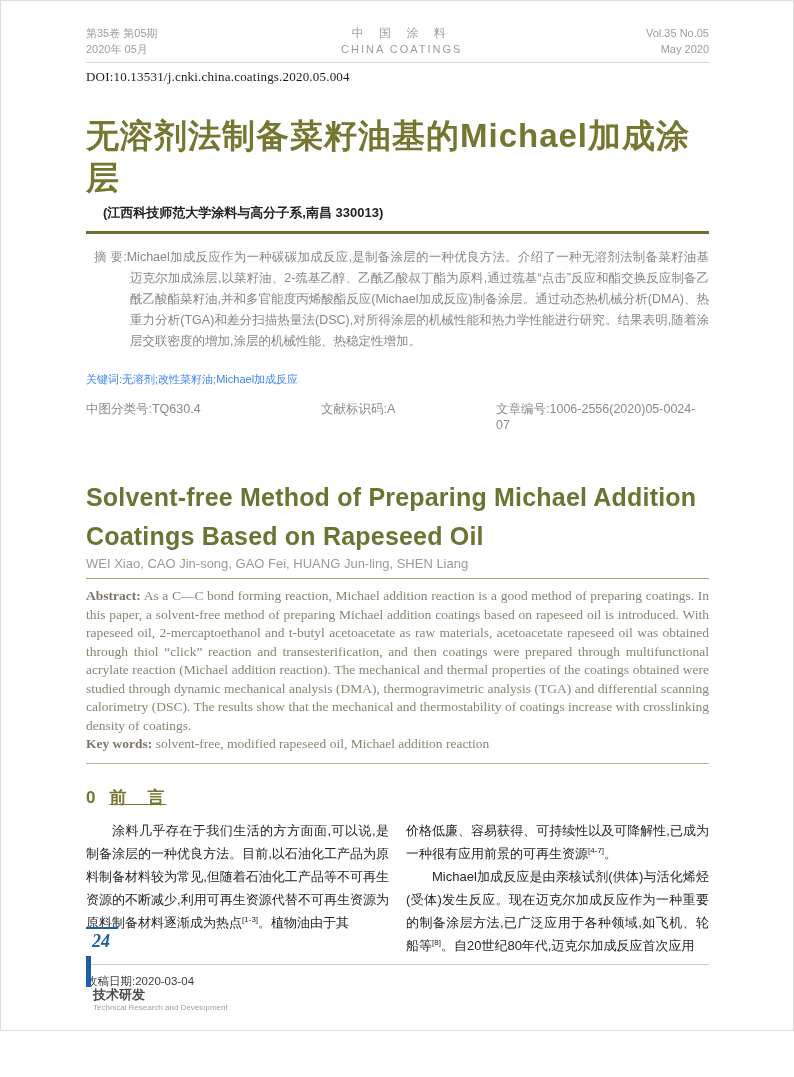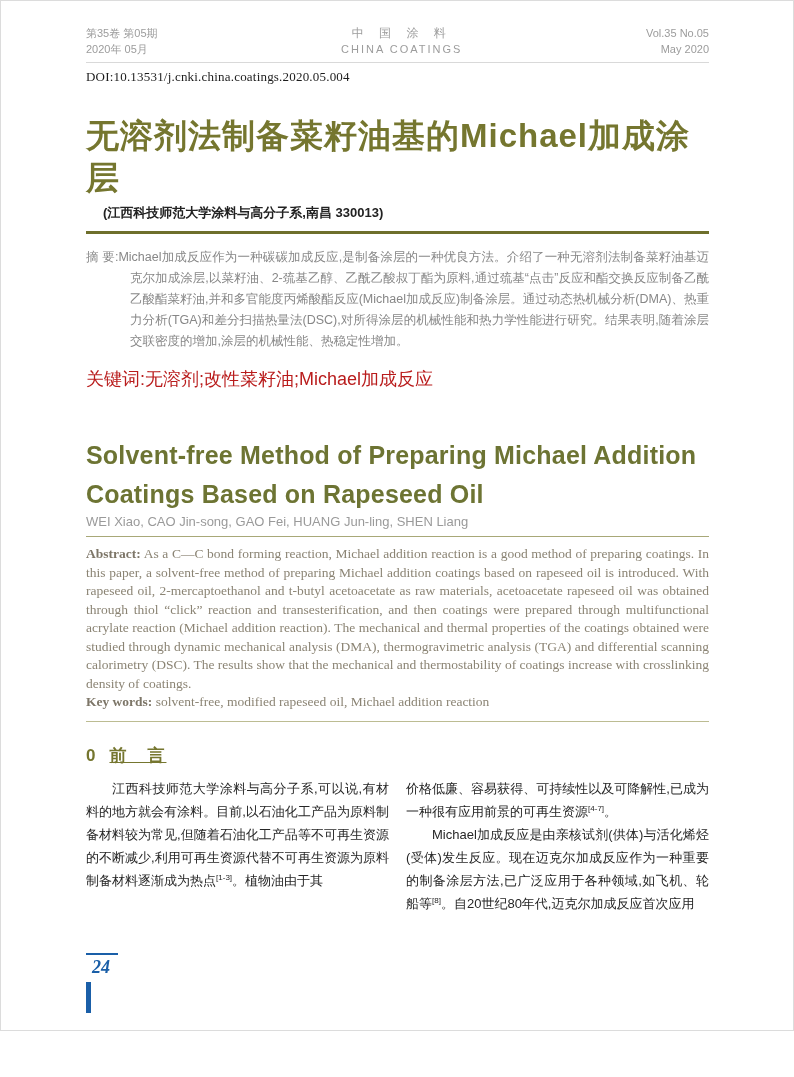--- a/index.html
+++ b/index.html
@@ -27,22 +27,22 @@
     font-size:33px;line-height:42px;font-weight:bold;
     color:#75762f;letter-spacing:1px;
   }
   .authors-row{margin-top:16px;font-size:13.5px;font-weight:bold;color:#222;}
   .authors-row .sq{font-size:12px;margin-right:8px;color:#222;}
   .affil-cn{margin-top:5px;padding-left:17px;font-size:13px;font-weight:bold;color:#222;}
   .rule-olive-thick{border:none;border-top:3px solid #6e6f2b;margin:9px 0 0 0;}
   
   .abs-cn{margin-top:13px;color:#878787;font-size:12.5px;line-height:21px;text-align:justify;}
   .abs-cn .hang{padding-left:44px;text-indent:-44px;}
-  .abs-cn .lbl{color:#878787;}
-  .kw-cn{margin-top:17px;color:#b91c1c;font-size:18px;line-height:21px;}
+  .abs-cn .lbl{color:#878787;margin-left:8px;}
+  .kw-cn{margin-top:17px;color:#3b82f6;font-size:11px;line-height:21px;}
   .cls-row{display:flex;margin-top:11px;color:#8a8a8a;font-size:12.5px;}
   .cls-row .c1{width:235px;}
   .cls-row .c2{width:175px;}
   .cls-row .c3{flex:1;}
   
   .title-en{
     margin:46px 0 0 0;
     font-size:25px;line-height:39px;font-weight:bold;
     color:#6d7433;letter-spacing:0.2px;
   }
@@ -104,46 +104,59 @@
     <h1 class="title-cn">无溶剂法制备菜籽油基的Michael加成涂层</h1>
     <div class="affil-cn">(江西科技师范大学涂料与高分子系,南昌 330013)</div>
     <hr class="rule-olive-thick">
 
     <div class="abs-cn">
       <p class="hang"><span class="lbl">摘 要:</span><span>Michael加成反应作为一种碳碳加成反应,是制备涂层的一种优良方法。介绍了一种无溶剂法制备菜籽油基迈克尔加成涂层,以菜籽油、2-巯基乙醇、乙酰乙酸叔丁酯为原料,通过巯基“点击”反应和酯交换反应制备乙酰乙酸酯菜籽油,并和多官能度丙烯酸酯反应(Michael加成反应)制备涂层。通过动态热机械分析(DMA)、热重力分析(TGA)和差分扫描热量法(DSC),对所得涂层的机械性能和热力学性能进行研究。结果表明,随着涂层交联密度的增加,涂层的机械性能、热稳定性增加。</span></p>
     </div>
     <div class="kw-cn">
       <span class="lbl">关键词:</span><span>无溶剂;改性菜籽油;Michael加成反应</span>
     </div>
+    <div class="cls-row">
+      <span class="c1">中图分类号:TQ630.4</span>
+      <span class="c2">文献标识码:A</span>
+      <span class="c3">文章编号:1006-2556(2020)05-0024-07</span>
+    </div>
 
     <h2 class="title-en">Solvent-free Method of Preparing Michael Addition Coatings Based on Rapeseed Oil</h2>
     <div class="authors-en">WEI Xiao, CAO Jin-song, GAO Fei, HUANG Jun-ling, SHEN Liang</div>
     <hr class="rule-olive-thin">
     <div class="abs-en">
       <span class="lbl">Abstract:</span>
       <span>As a C—C bond forming reaction, Michael addition reaction is a good method of preparing coatings. In this paper, a solvent-free method of preparing Michael addition coatings based on rapeseed oil is introduced. With rapeseed oil, 2-mercaptoethanol and t-butyl acetoacetate as raw materials, acetoacetate rapeseed oil was obtained through thiol “click” reaction and transesterification, and then coatings were prepared through multifunctional acrylate reaction (Michael addition reaction). The mechanical and thermal properties of the coatings obtained were studied through dynamic mechanical analysis (DMA), thermogravimetric analysis (TGA) and differential scanning calorimetry (DSC). The results show that the mechanical and thermostability of coatings increase with crosslinking density of coatings.</span>
       <div class="kw-en">
         <span class="lbl">Key words:</span>
         <span>solvent-free, modified rapeseed oil, Michael addition reaction</span>
       </div>
     </div>
     <hr class="rule-tan">
 
     <div class="sec-head">
       <span class="num">0</span><span class="ttl">前　言</span>
     </div>
     <div class="cols">
       <div class="col">
-        <p class="ind"><span>江西科技师范大学涂料与高分子系,可以说,有材料的地方就会有涂料。目前,以石油化工产品为原料制备材料较为常见,但随着石油化工产品等不可再生资源的不断减少,利用可再生资源代替不可再生资源为原料制备材料逐渐成为热点</span><sup>[1-3]</sup><span>。植物油由于其</span></p>
+        <p class="ind"><span>涂料几乎存在于我们生活的方方面面,可以说,是制备涂层的一种优良方法。目前,以石油化工产品为原料制备材料较为常见,但随着石油化工产品等不可再生资源的不断减少,利用可再生资源代替不可再生资源为原料制备材料逐渐成为热点</span><sup>[1-3]</sup><span>。植物油由于其</span></p>
       </div>
       <div class="col">
         <p><span>价格低廉、容易获得、可持续性以及可降解性,已成为一种很有应用前景的可再生资源</span><sup>[4-7]</sup><span>。</span></p>
         <p class="ind"><span>Michael加成反应是由亲核试剂(供体)与活化烯烃(受体)发生反应。现在迈克尔加成反应作为一种重要的制备涂层方法,已广泛应用于各种领域,如飞机、轮船等</span><sup>[8]</sup><span>。自20世纪80年代,迈克尔加成反应首次应用</span></p>
       </div>
     </div>
 
+    <div class="footnotes">
+      <div><span>收稿日期:</span><span>2020-03-04</span></div>
+
+    </div>
   </div>
 
   <div class="footer">
     <div class="badge-num">24</div>
     <div class="badge-bar"></div>
+    <div class="badge-labels">
+      <div class="badge-cn">技术研发</div>
+      <div class="badge-en">Technical Research and Development</div>
+    </div>
   </div>
 </div>
 
 </body></html>

